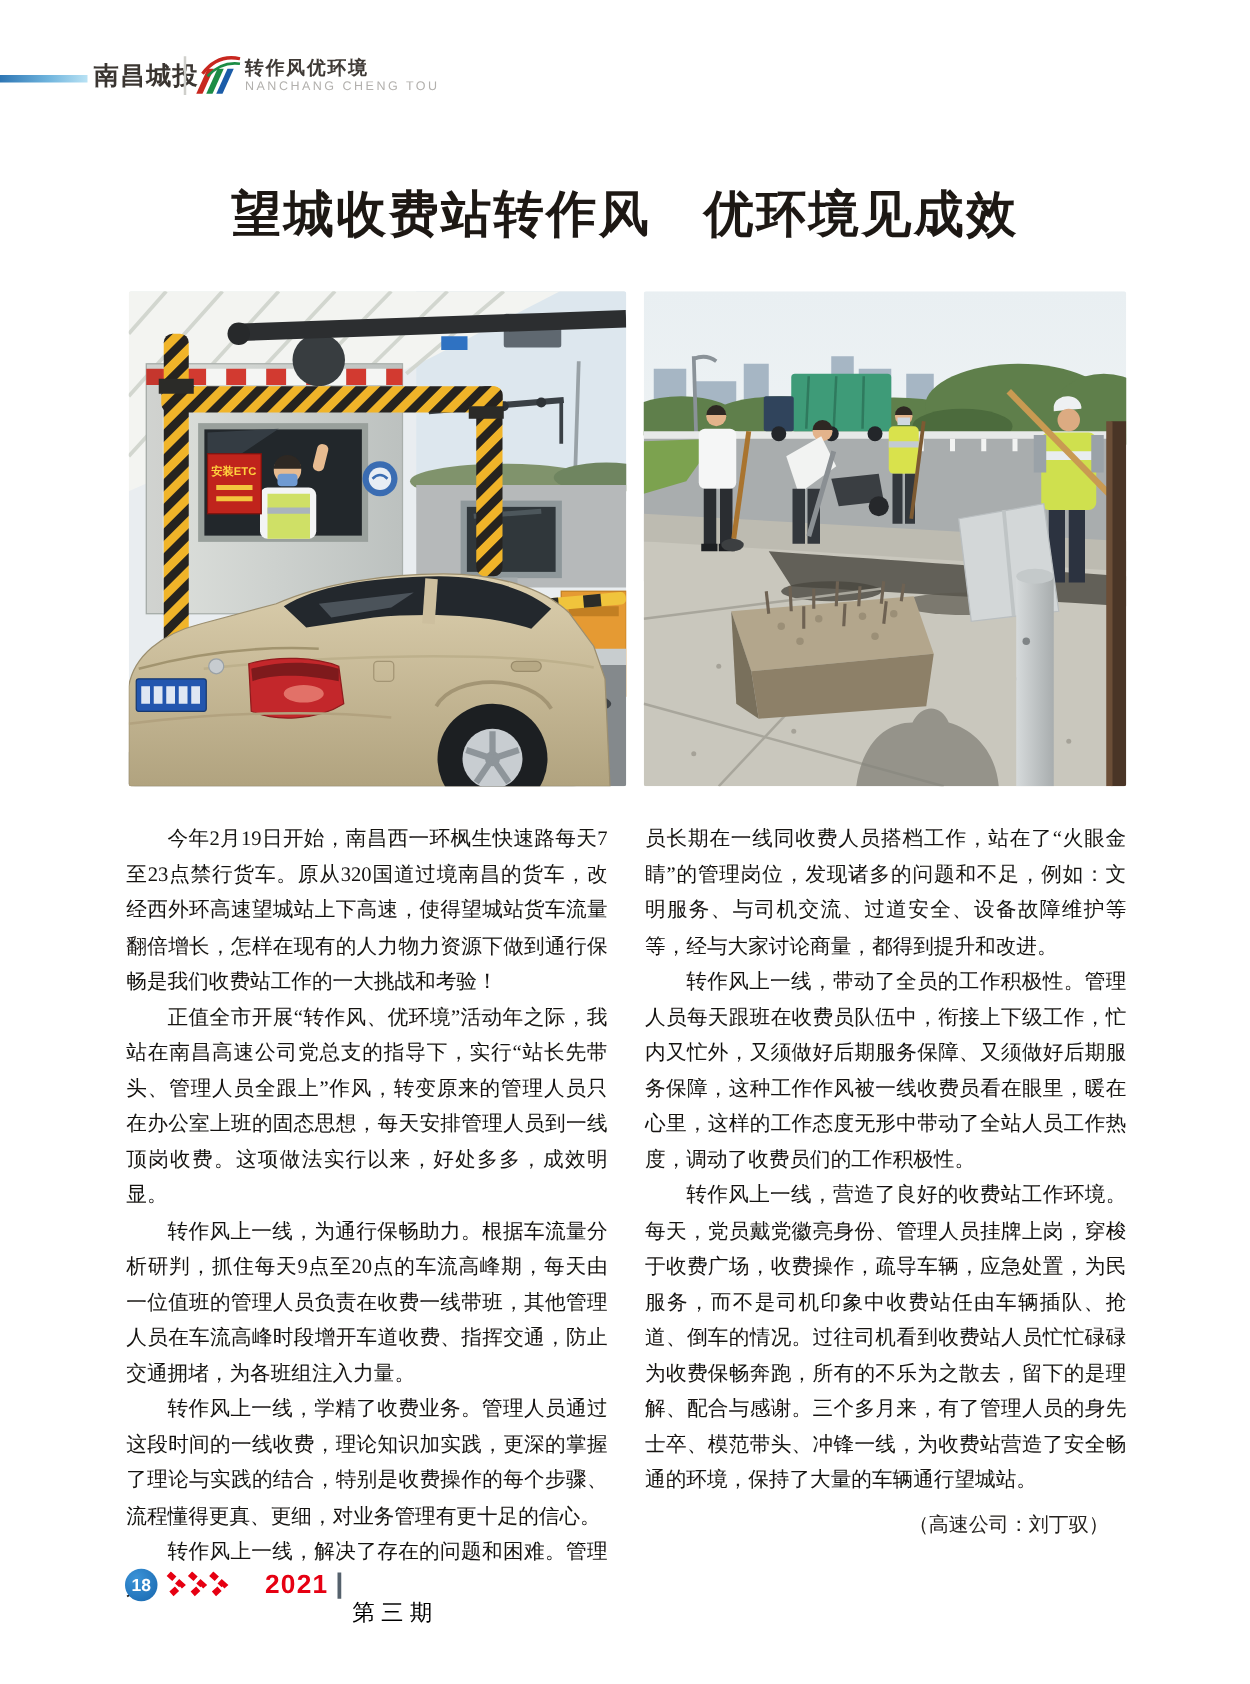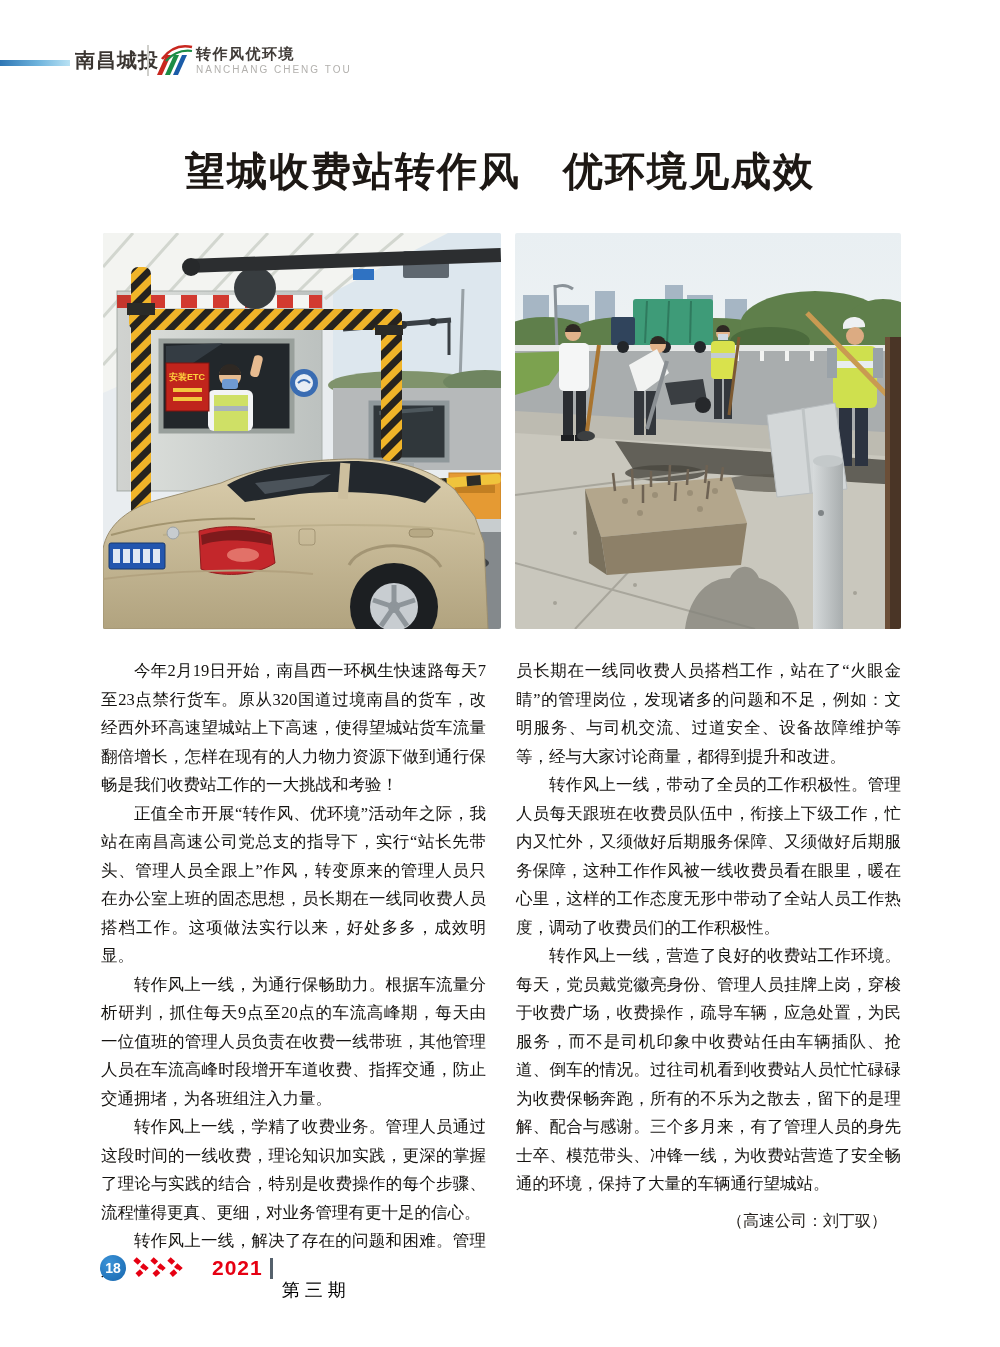--- a/index.html
+++ b/index.html
@@ -381,21 +381,21 @@
         <rect x="370" y="104" width="5" height="292" fill="#6b4e37"></rect>
 
         <path d="M170,396 C175,360 195,345 215,345 C222,330 238,330 244,345 C268,352 282,372 284,396 Z" fill="#83817a" opacity="0.75"></path>
       </svg>
     </figure>
   </div>
 
   <div class="article">
     <div class="col">
         <p>今年2月19日开始，南昌西一环枫生快速路每天7至23点禁行货车。原从320国道过境南昌的货车，改经西外环高速望城站上下高速，使得望城站货车流量翻倍增长，怎样在现有的人力物力资源下做到通行保畅是我们收费站工作的一大挑战和考验！</p>
-        <p>正值全市开展“转作风、优环境”活动年之际，我站在南昌高速公司党总支的指导下，实行“站长先带头、管理人员全跟上”作风，转变原来的管理人员只在办公室上班的固态思想，员长期在一线同收费人员搭档工作。这项做法实行以来，好处多多，成效明显。</p>
+        <p>正值全市开展“转作风、优环境”活动年之际，我站在南昌高速公司党总支的指导下，实行“站长先带头、管理人员全跟上”作风，转变原来的管理人员只在办公室上班的固态思想，每天安排管理人员到一线顶岗收费。这项做法实行以来，好处多多，成效明显。</p>
         <p>转作风上一线，为通行保畅助力。根据车流量分析研判，抓住每天9点至20点的车流高峰期，每天由一位值班的管理人员负责在收费一线带班，其他管理人员在车流高峰时段增开车道收费、指挥交通，防止交通拥堵，为各班组注入力量。</p>
         <p>转作风上一线，学精了收费业务。管理人员通过这段时间的一线收费，理论知识加实践，更深的掌握了理论与实践的结合，特别是收费操作的每个步骤、流程懂得更真、更细，对业务管理有更十足的信心。</p>
         <p>转作风上一线，解决了存在的问题和困难。管理人</p>
       </div>
     <div class="col">
         <p class="cont">员长期在一线同收费人员搭档工作，站在了“火眼金睛”的管理岗位，发现诸多的问题和不足，例如：文明服务、与司机交流、过道安全、设备故障维护等等，经与大家讨论商量，都得到提升和改进。</p>
         <p>转作风上一线，带动了全员的工作积极性。管理人员每天跟班在收费员队伍中，衔接上下级工作，忙内又忙外，又须做好后期服务保障、又须做好后期服务保障，这种工作作风被一线收费员看在眼里，暖在心里，这样的工作态度无形中带动了全站人员工作热度，调动了收费员们的工作积极性。</p>
         <p>转作风上一线，营造了良好的收费站工作环境。每天，党员戴党徽亮身份、管理人员挂牌上岗，穿梭于收费广场，收费操作，疏导车辆，应急处置，为民服务，而不是司机印象中收费站任由车辆插队、抢道、倒车的情况。过往司机看到收费站人员忙忙碌碌为收费保畅奔跑，所有的不乐为之散去，留下的是理解、配合与感谢。三个多月来，有了管理人员的身先士卒、模范带头、冲锋一线，为收费站营造了安全畅通的环境，保持了大量的车辆通行望城站。</p>
         <p class="byline">（高速公司：刘丁驭）</p>
       </div>

